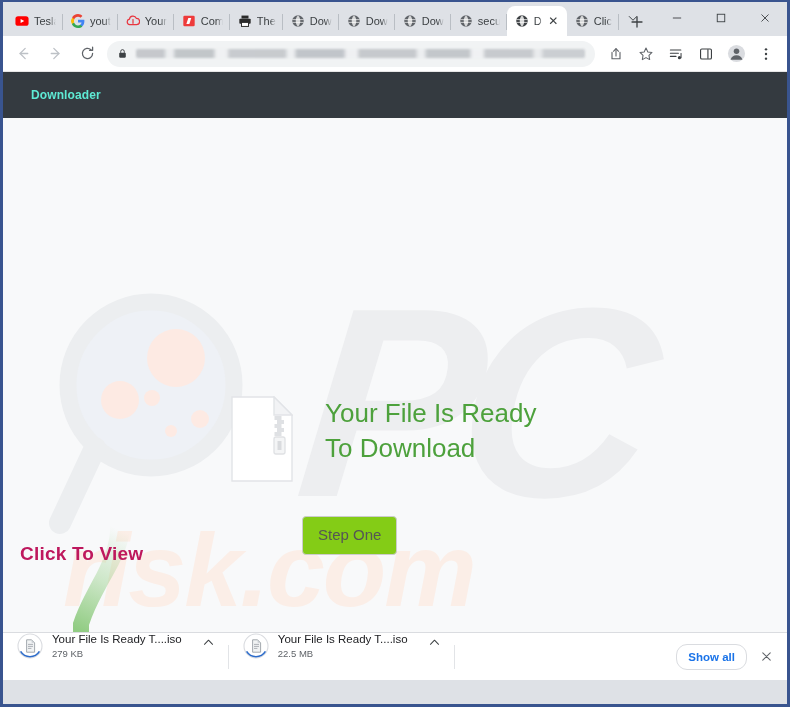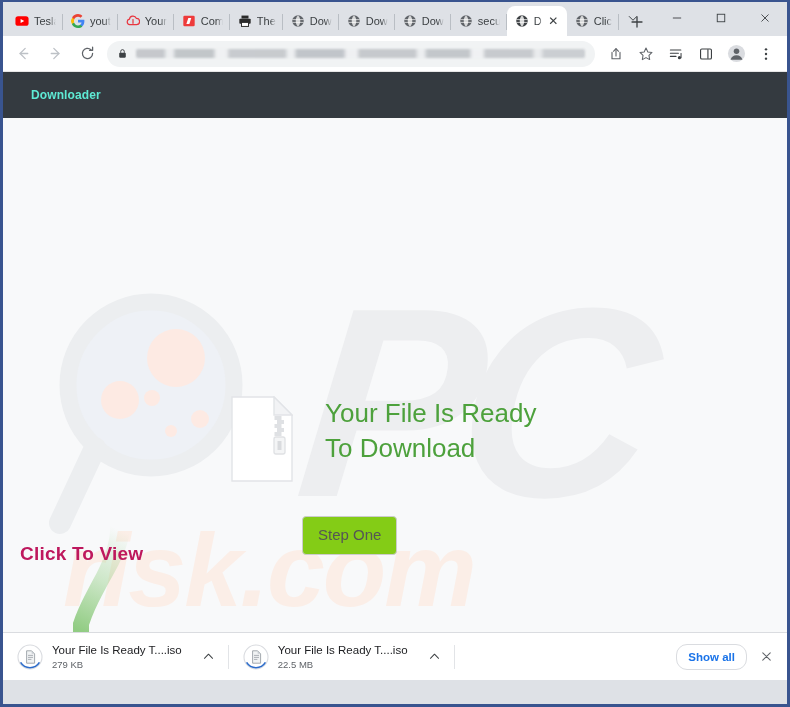--- a/index.html
+++ b/index.html
@@ -278,21 +278,21 @@
     background: #fff;
     border-top: 1px solid #dadce0;
     display: flex;
     align-items: center;
     padding: 0 8px 0 0;
   }
   .dl-item {
     position: relative;
     height: 48px;
     display: flex;
-    align-items: center;
+    align-items: flex-start;
     gap: 9px;
     padding: 0 10px 0 14px;
     min-width: 160px;
   }
   .dl-item::after {
     content: "";
     position: absolute;
     right: 0; top: 12px;
     width: 1px; height: 24px;
     background: #e2e4e7;

